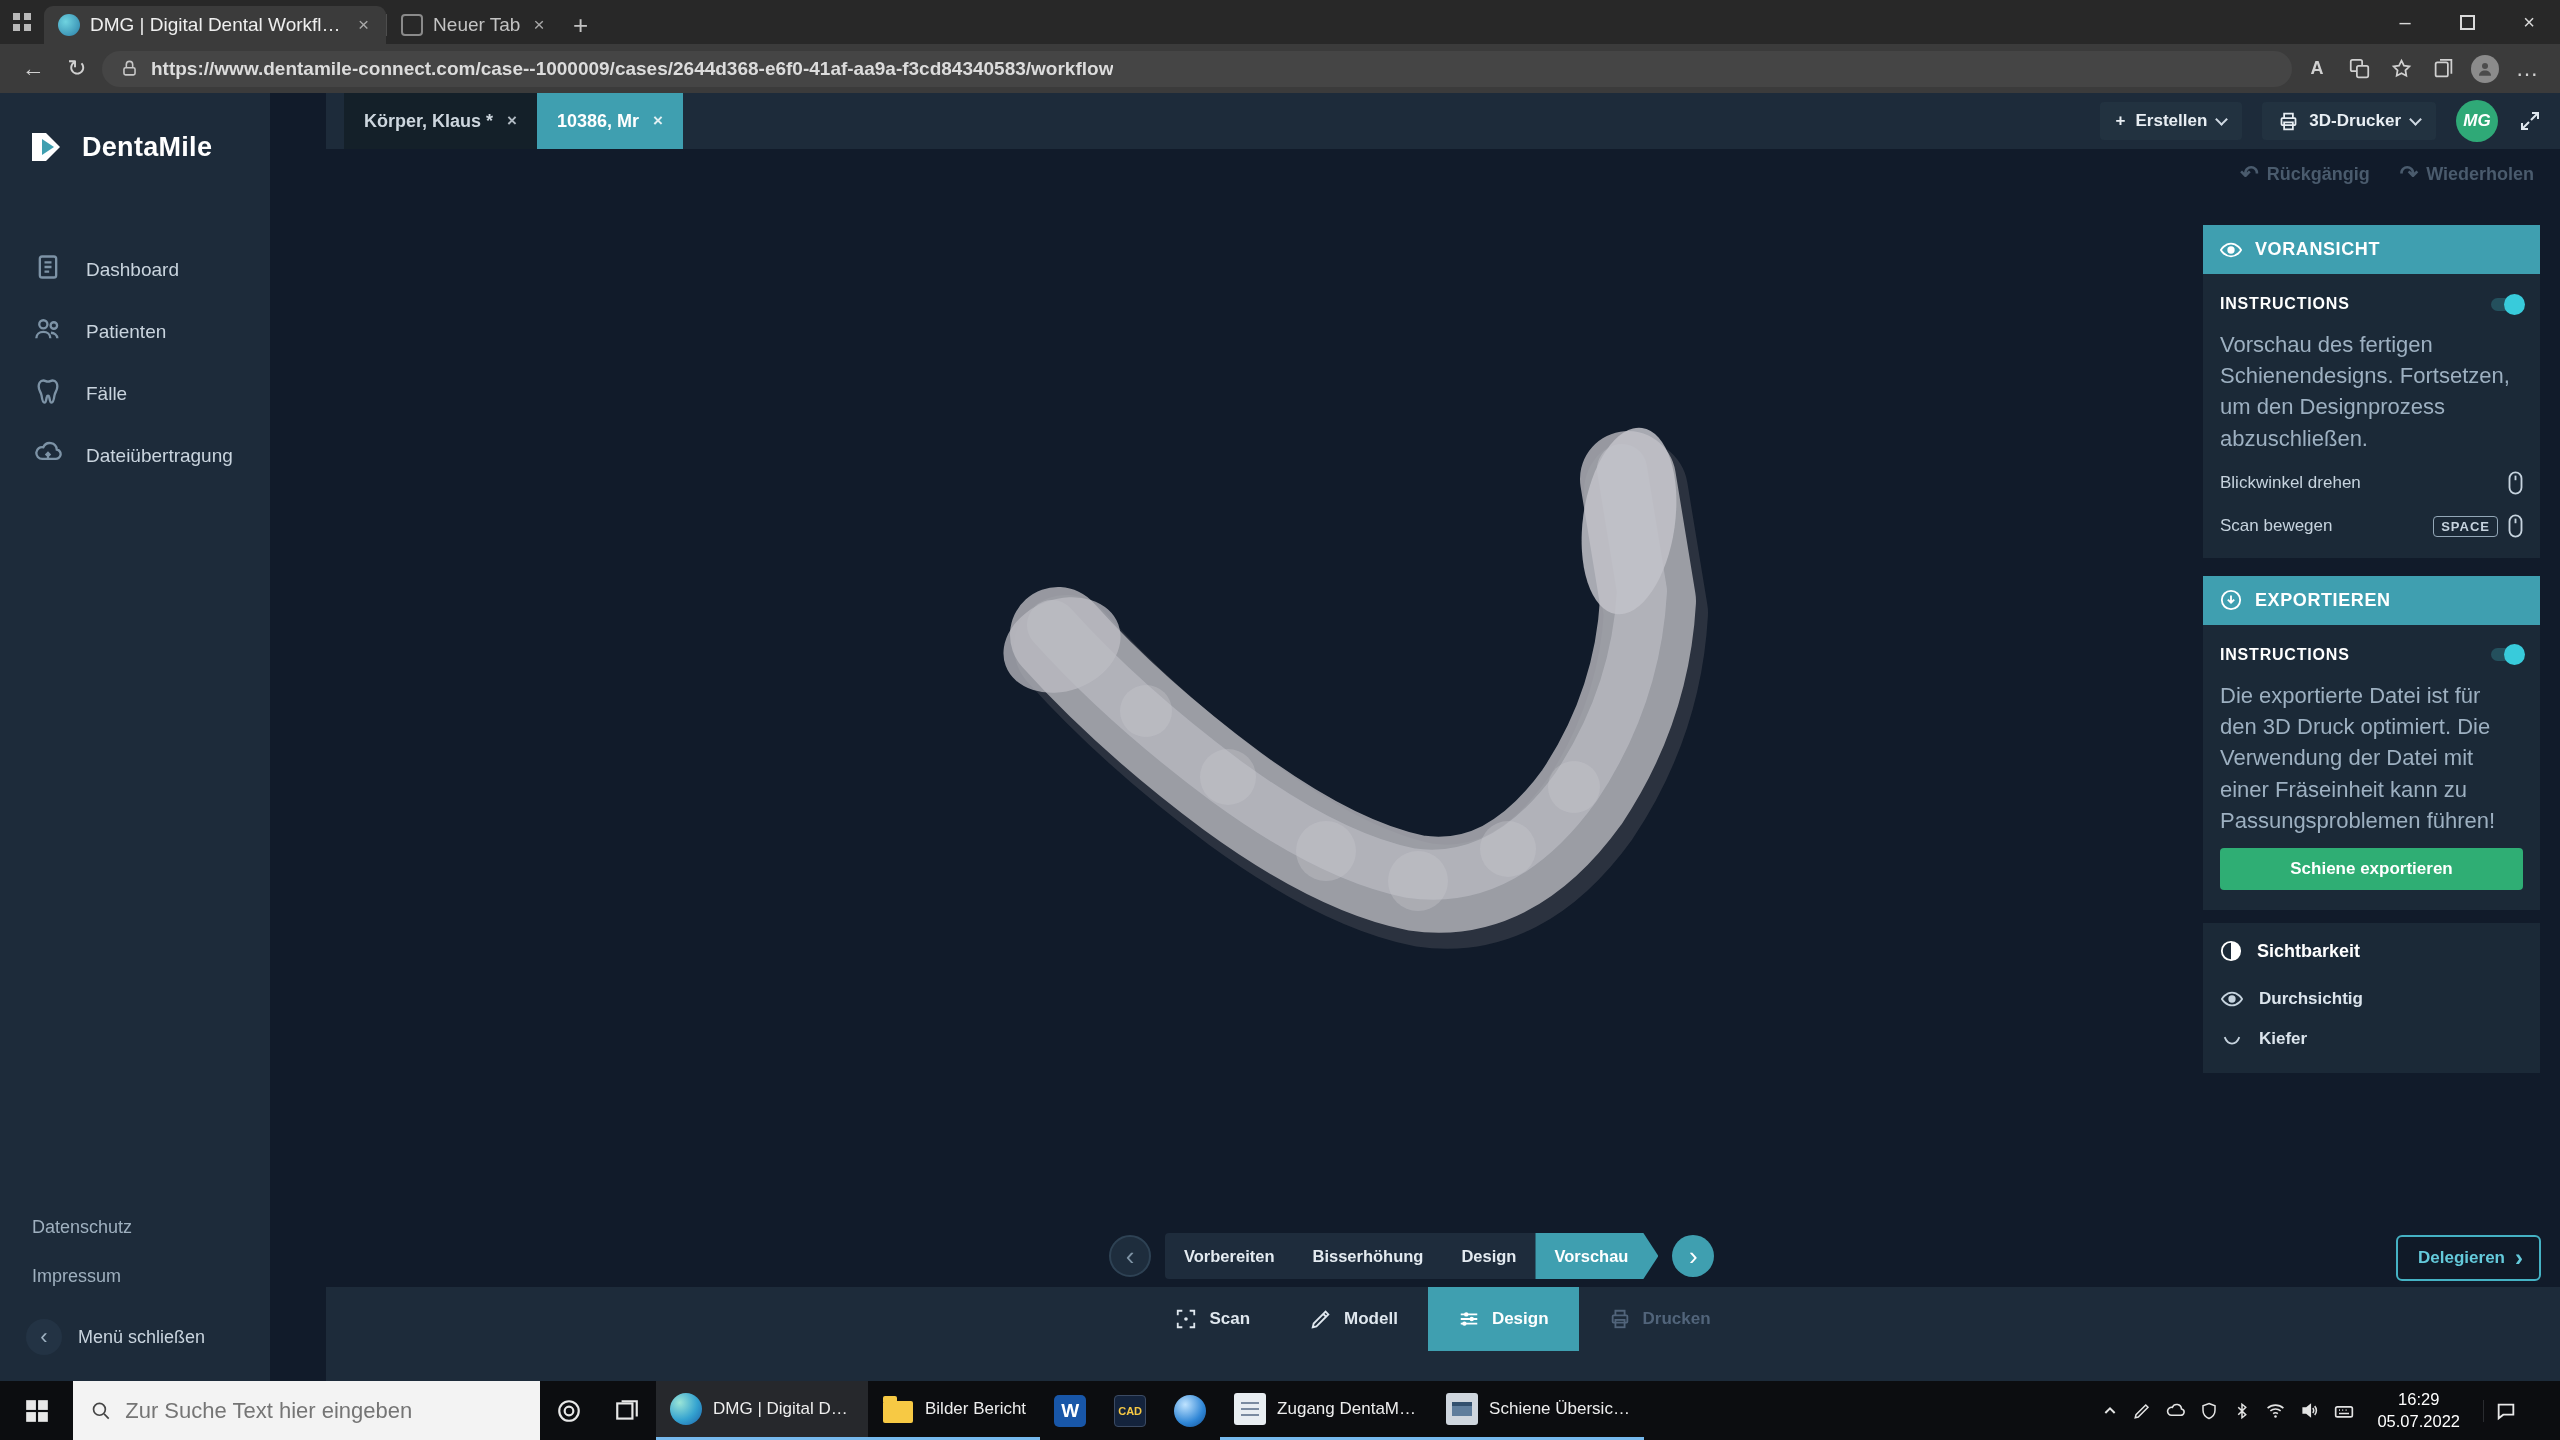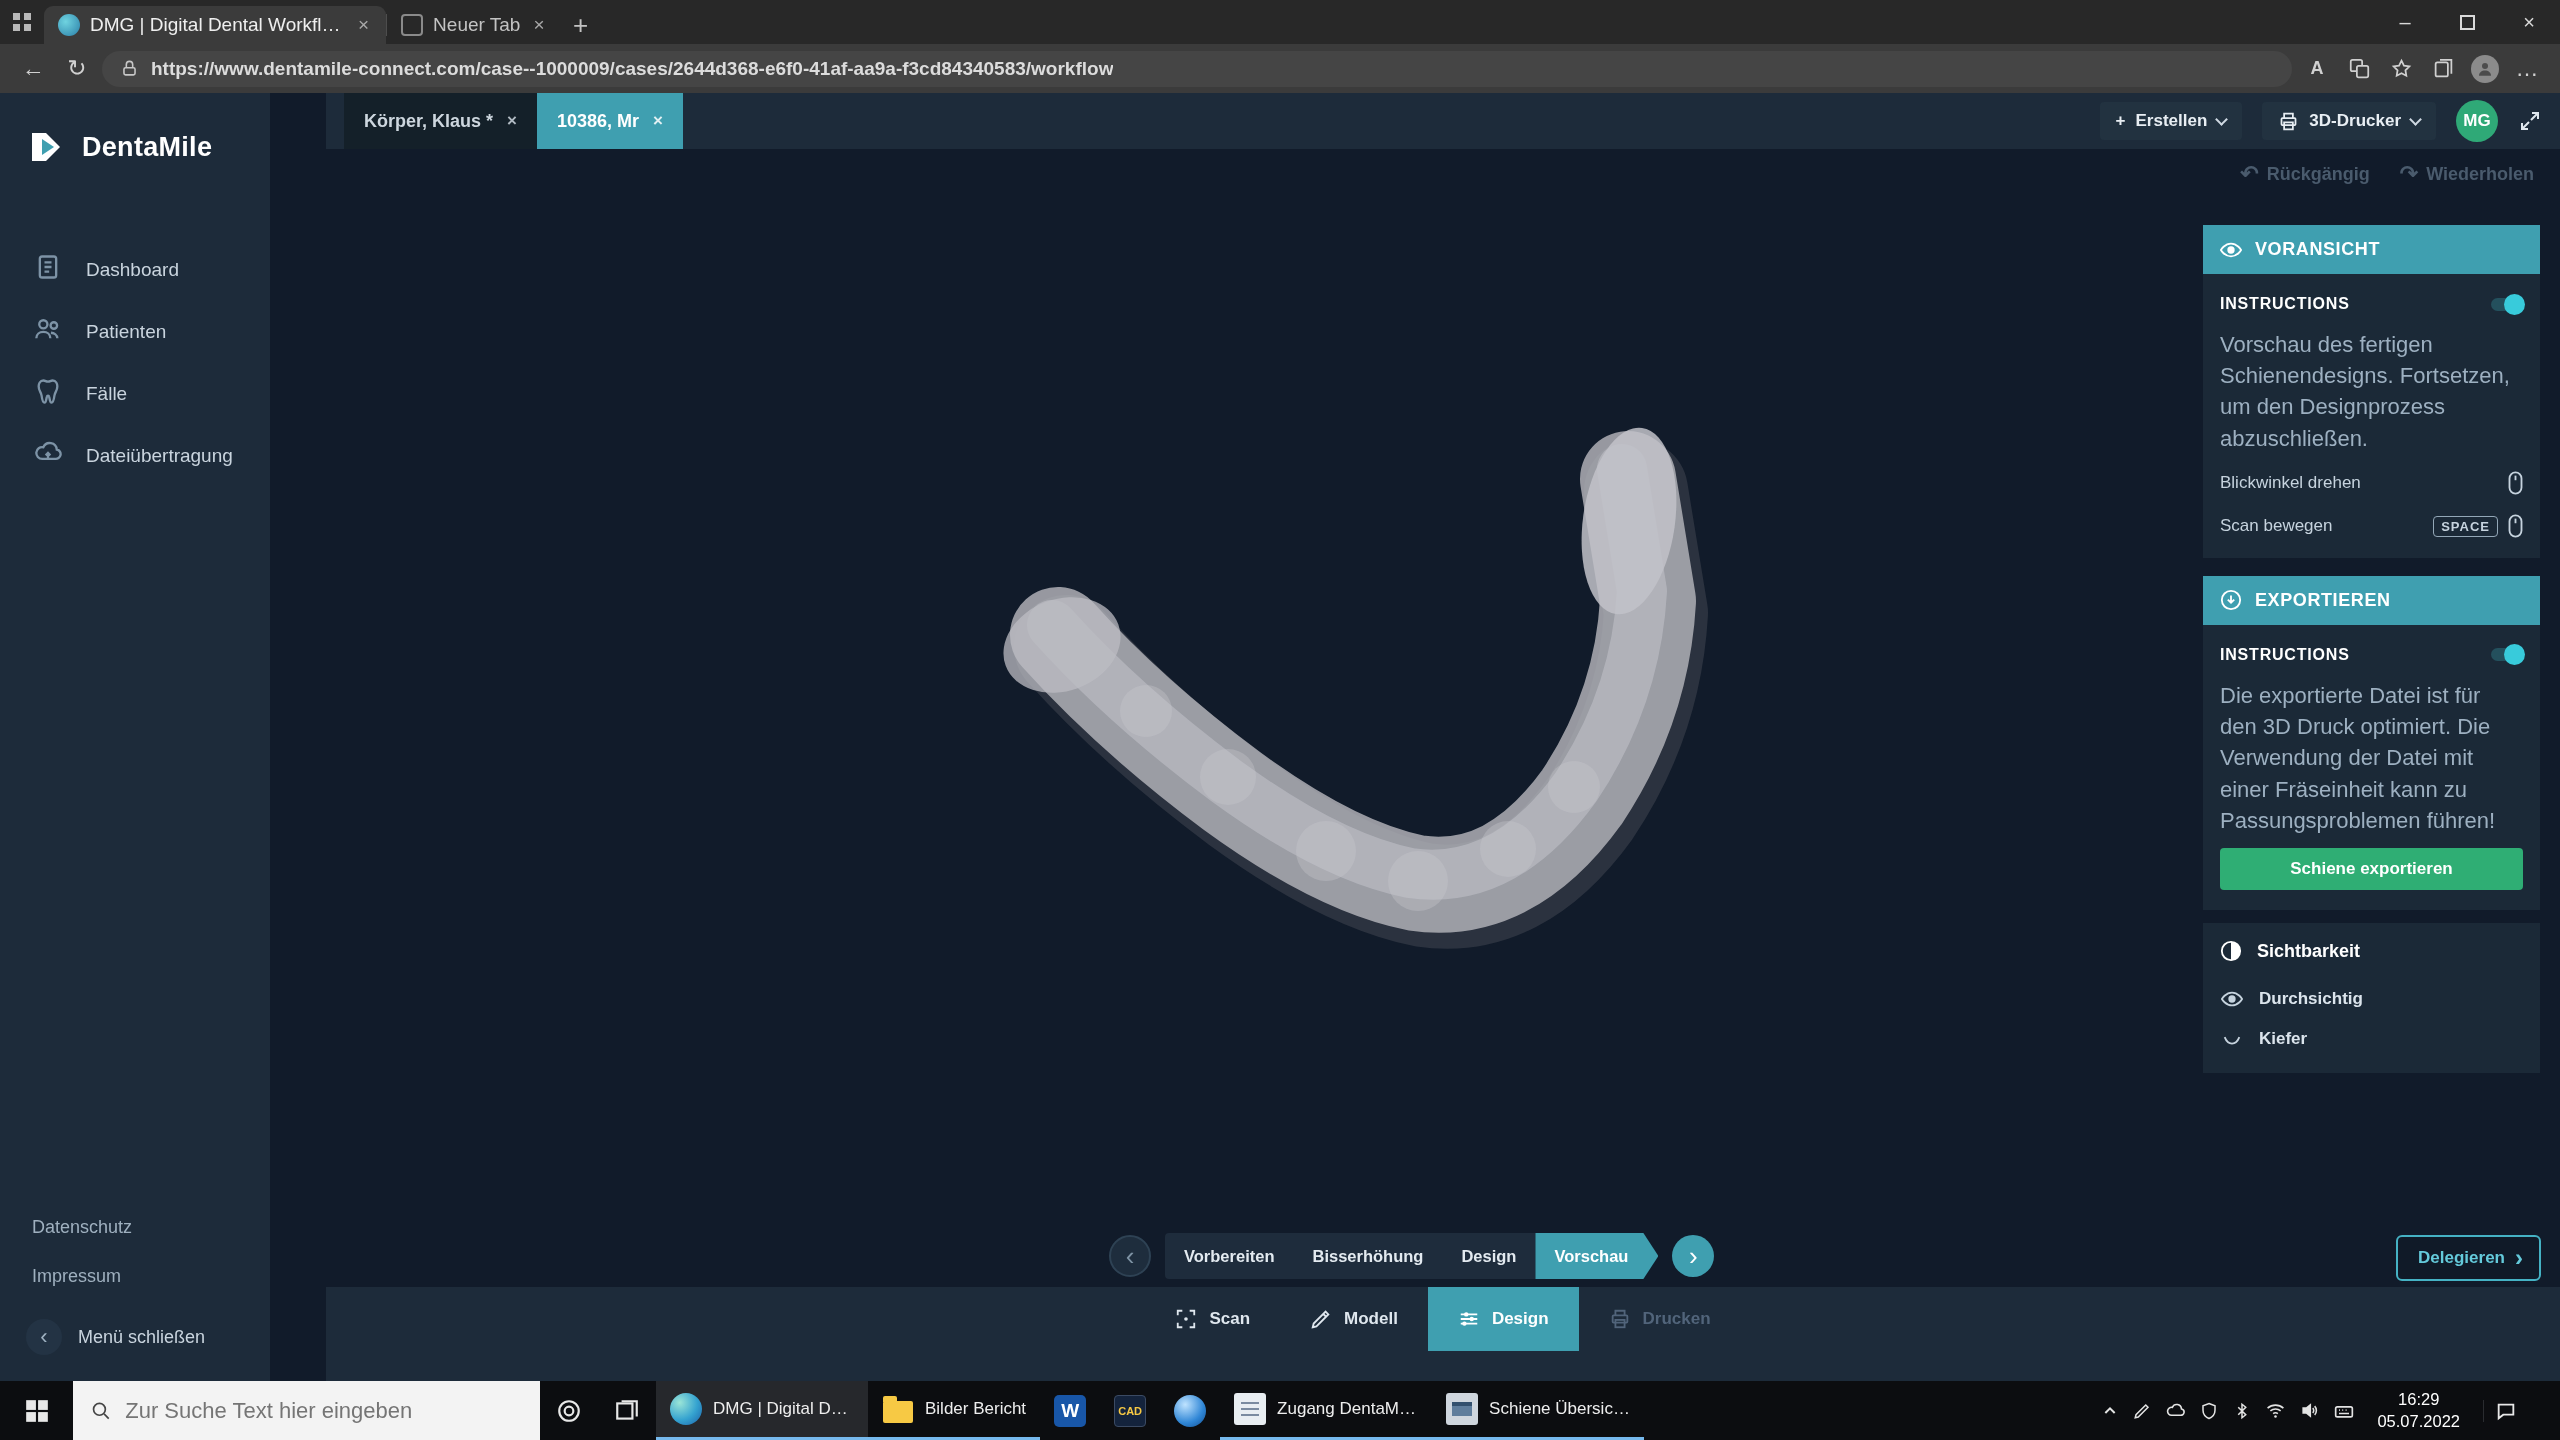--- a/index.html
+++ b/index.html
@@ -48,21 +48,21 @@
   .main { position:absolute; left:326px; top:0; right:0; bottom:0; background:#111b2a; }
 
   .app-header { position:absolute; left:0; top:0; right:0; height:56px; background:#1d2b3a; display:flex; align-items:stretch; z-index:6; }
   .case-tabs { display:flex; margin-left:18px; }
   .case-tab { display:flex; align-items:center; gap:14px; padding:0 20px; font-size:18px; font-weight:bold; color:#cdd6de; background:#142029; }
   .case-tab.active { background:#3f9fb0; color:#fff; }
   .case-tab .cx { font-size:17px; opacity:.85; }
   .hdr-right { margin-left:auto; display:flex; align-items:center; gap:20px; padding-right:18px; }
   .hdr-btn { height:38px; display:flex; align-items:center; gap:10px; padding:0 16px; background:#223240; border-radius:4px; color:#e8eef3; font-size:17px; font-weight:bold; }
   .caret { width:9px; height:9px; border-right:2px solid #cfd9e2; border-bottom:2px solid #cfd9e2; transform:rotate(45deg); margin-top:-4px; }
-  .avatar { width:42px; height:42px; border-radius:50%; background:#2fa977; color:#fff; font-weight:bold; font-size:17px; display:flex; align-items:center; justify-content:center; }
+  .avatar { width:42px; height:42px; border-radius:50%; background:#2fa977; color:#fff; font-weight:bold; font-size:17px; display:flex; align-items:center; justify-content:center;font-style:italic; }
   .expand-ico { color:#dfe7ee; }
 
   .undo-row { position:absolute; top:68px; right:26px; display:flex; gap:30px; align-items:center; color:#4a5b6d; font-size:18px; font-weight:bold; z-index:4; }
   .undo-item { display:flex; align-items:center; gap:8px; }
   .undo-item .g { font-size:22px; }
 
   .viewport { position:absolute; left:0; right:0; top:56px; bottom:94px; }
   .viewport svg.jaw { position:absolute; left:0; top:0; }
 
   

